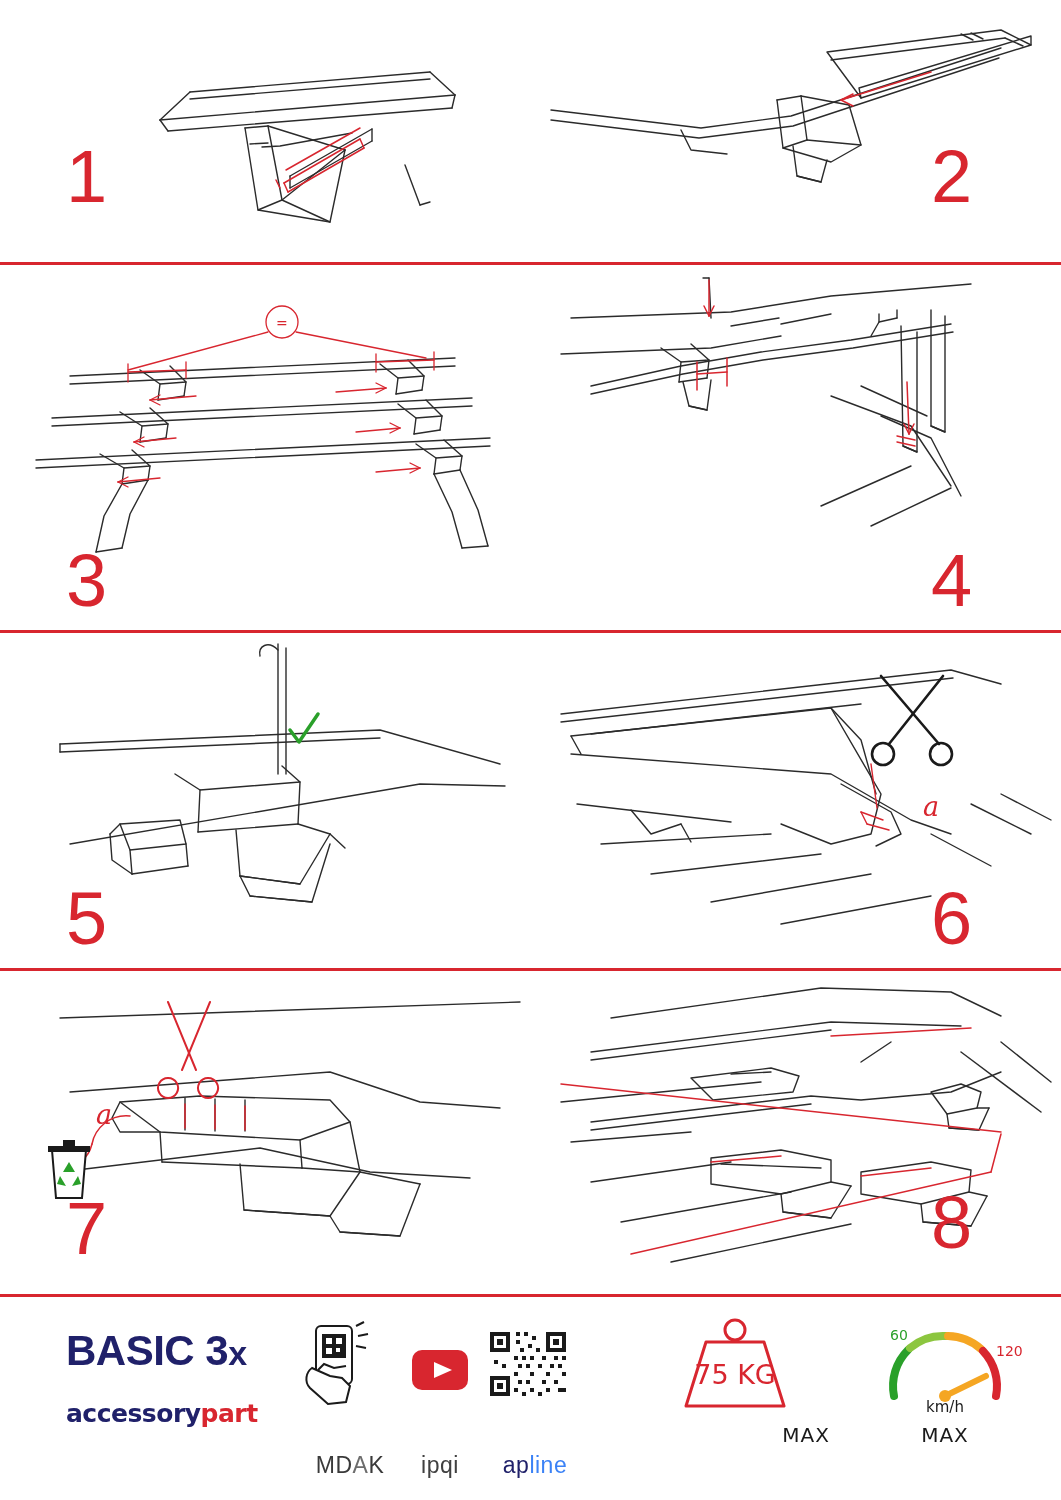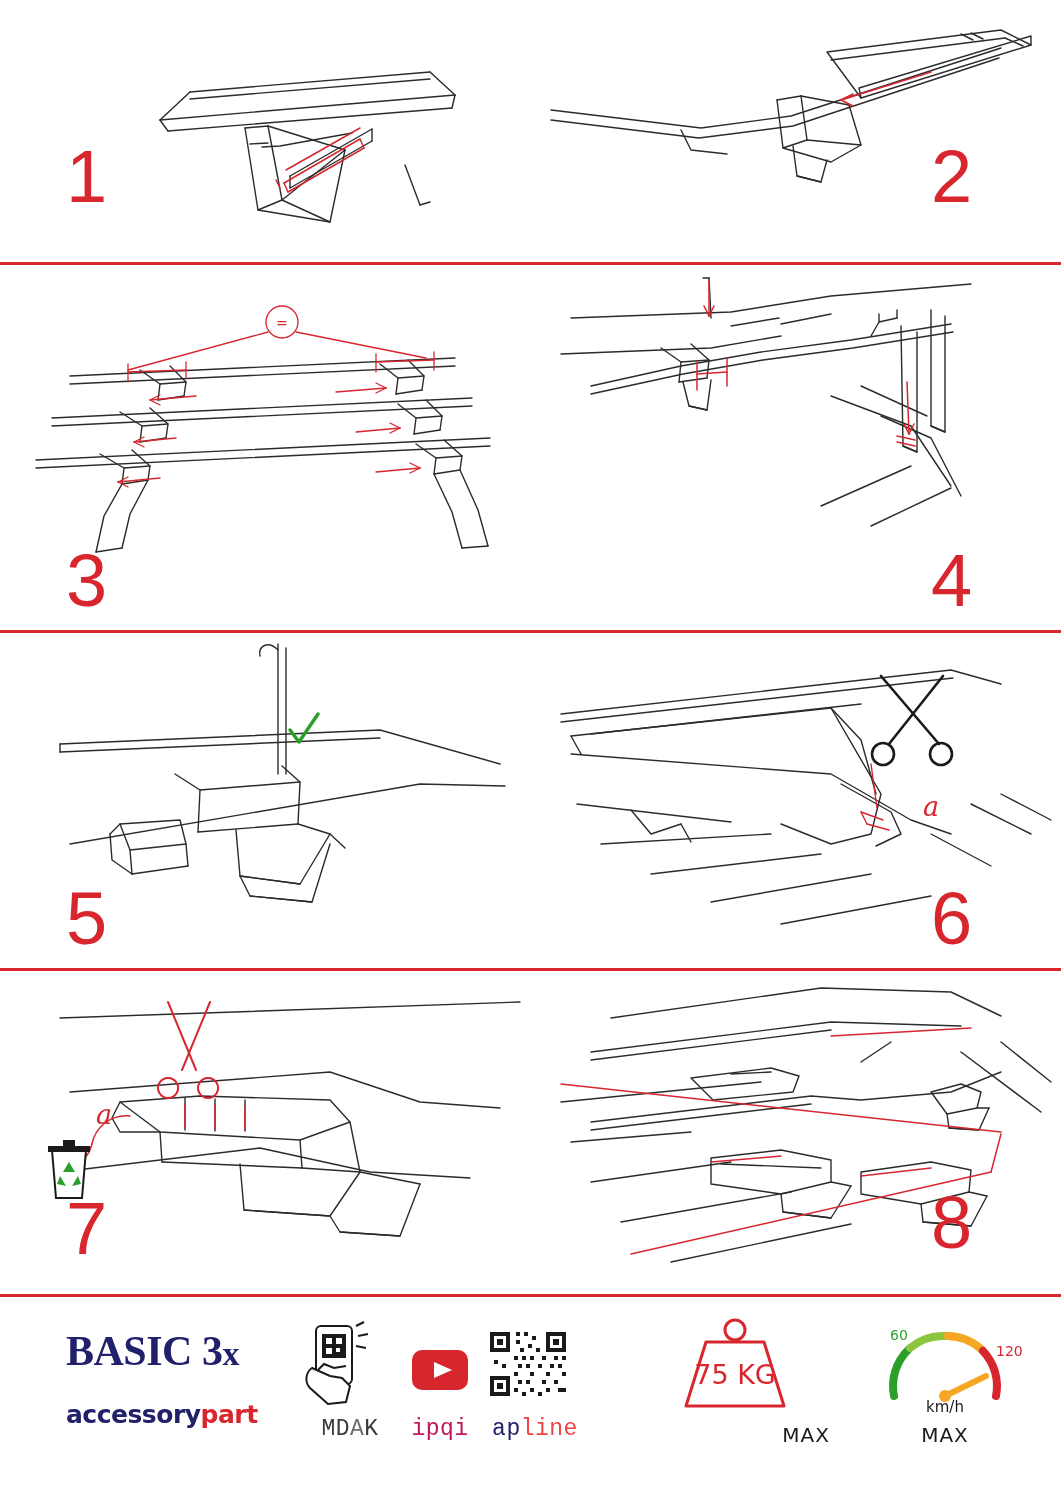--- a/index.html
+++ b/index.html
@@ -55,21 +55,21 @@
     width: 1061px;
     height: 200px;
   }
   .brand-block {
     position: absolute;
     left: 66px;
     top: 28px;
     width: 215px;
   }
   .brand-title {
-    font-family: Liberation Serif, serif;
+    font-family: Liberation Sans, sans-serif;
     font-weight: bold;
     font-size: 42px;
     line-height: 46px;
     color: #20216a;
     letter-spacing: -0.5px;
   }
   .brand-title .x {
     font-size: 34px;
   }
   .brand-sub {
@@ -81,30 +81,31 @@
     color: #20216a;
     letter-spacing: -0.5px;
   }
   .brand-sub .part { color: #d8262f; }
 
   .logo-item {
     position: absolute;
     text-align: center;
   }
   .logo-caption {
-    font-family: Liberation Mono, monospace;
+    font-family: Liberation Sans, sans-serif;
     font-size: 23px;
     line-height: 26px;
     color: #3a3a3a;
     letter-spacing: 0.5px;
+    margin-top: 36px;
   }
   .logo-caption .k-grey { color: #6d6d6d; }
-  .logo-caption.ipqi { color: #be185d; }
+  .logo-caption.ipqi { color: #404040; }
   .logo-caption.apline .ap { color: #20216a; }
-  .logo-caption.apline .line { color: #ef4444; }
+  .logo-caption.apline .line { color: #3b82f6; }
 
   .max-item {
     position: absolute;
     text-align: center;
   }
   .max-label {
     font-family: "DejaVu Sans", sans-serif;
     font-size: 20px;
     line-height: 32px;
     color: #1a1a1a;

